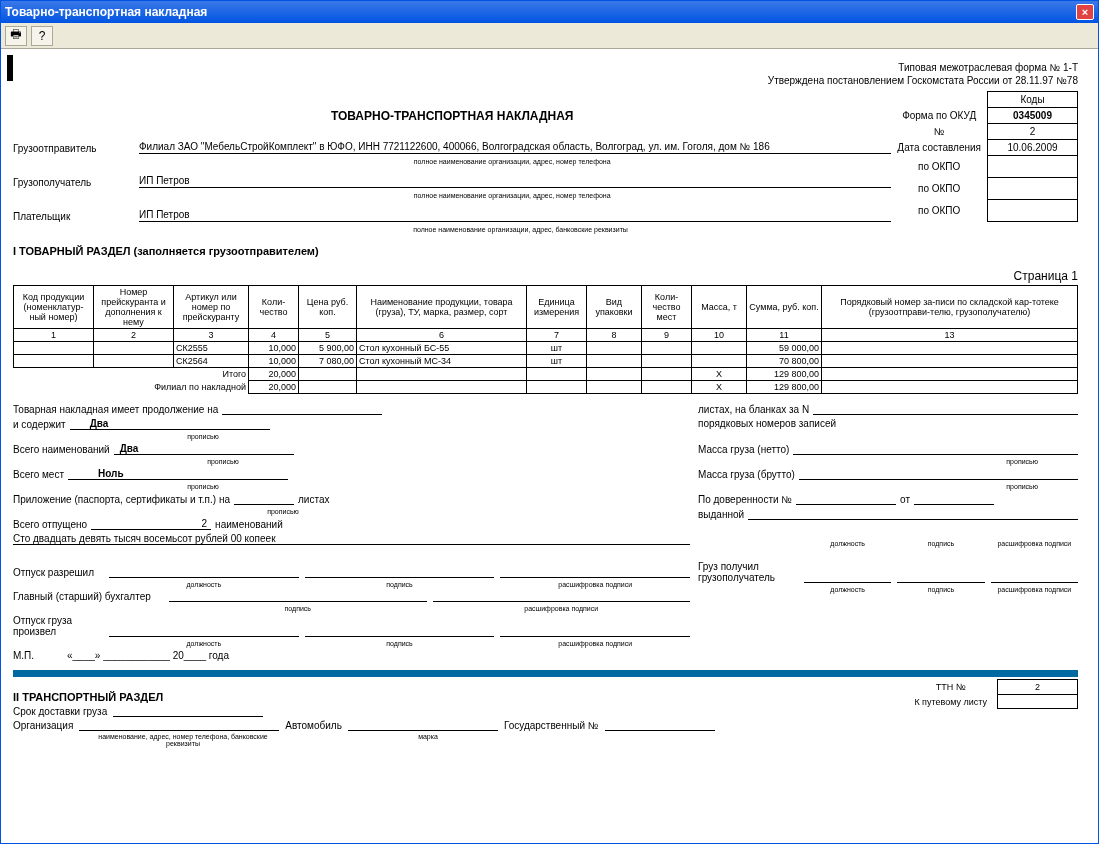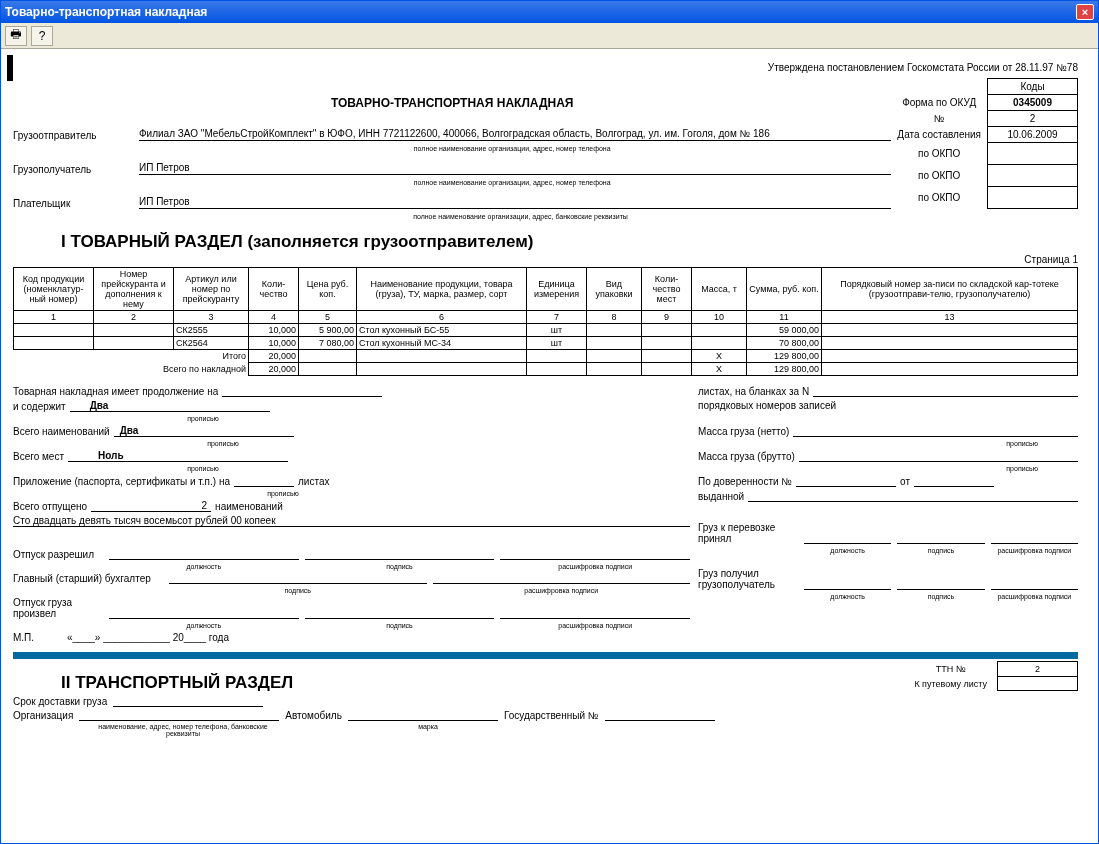--- a/index.html
+++ b/index.html
@@ -21,22 +21,22 @@
 .codes-box th { font-weight: normal; }
 .codes-lbl { text-align: right; padding-right: 6px; border: none !important; white-space: nowrap; }
 
 .big-title { text-align: center; font-weight: bold; font-size: 12px; margin: 22px 0 18px; }
 
 .party-row { display: flex; align-items: flex-end; margin: 4px 0; gap: 6px; }
 .party-lbl { width: 120px; font-size: 10px; }
 .party-val { flex: 1; border-bottom: 1px solid #000; padding-bottom: 1px; font-size: 10px; min-height: 12px; }
 .party-sub { font-size: 7px; text-align: center; color: #000; margin-top: 1px; }
 
-.section-title { font-weight: bold; font-size: 17px; margin-top: 12px; margin-left: 48px; }
-.page-num { text-align: right; font-size: 10px; margin-top: 2px; }
+.section-title { font-weight: bold; font-size: 11px; margin-top: 12px; }
+.page-num { text-align: right; font-size: 12px; margin-top: 12px; }
 
 table.main { border-collapse: collapse; width: 100%; margin-top: 2px; }
 table.main th, table.main td { border: 1px solid #000; font-size: 9px; padding: 1px 2px; text-align: center; vertical-align: middle; }
 table.main th { font-weight: normal; }
 .cell-left { text-align: left !important; padding-left: 3px; }
 .cell-right { text-align: right !important; padding-right: 3px; }
 
 .footer { margin-top: 6px; font-size: 10px; }
 .frow { display: flex; align-items: flex-end; gap: 4px; margin: 3px 0; }
 .fline { border-bottom: 1px solid #000; min-height: 12px; display: inline-block; }
@@ -69,20 +69,21 @@
   </div>
   <div class="toolbar">
     <div class="tbtn">🖶</div>
     <div class="tbtn">?</div>
   </div>
   <div class="docwrap">
     <div class="black-tab"></div>
     <div class="doc">
 
       <div class="hdr-right">
+        <div>Типовая межотраслевая форма № 1-Т</div>
         <div>Утверждена постановлением Госкомстата России от 28.11.97 №78</div>
       </div>
 
       <div class="codes-box">
         <table>
           <tbody>
               <tr>
                 <td class="codes-lbl" style="border:none"></td>
                 <th>Коды</th>
               </tr>
@@ -209,21 +210,21 @@
           <td></td>
               <td></td>
               <td></td>
               <td></td>
               <td></td>
           <td>Х</td>
           <td class="cell-right">129 800,00</td>
               <td></td>
         </tr>
         <tr>
-          <td colspan="3" class="cell-right" style="border-left:none;border-bottom:none;border-top:none">Всего по накладной</td>
+          <td colspan="3" class="cell-right" style="border-left:none;border-bottom:none;border-top:none">Филиал по накладной</td>
           <td class="cell-right">20,000</td>
           <td></td>
               <td></td>
               <td></td>
               <td></td>
               <td></td>
           <td>Х</td>
           <td class="cell-right">129 800,00</td>
               <td></td>
         </tr>
@@ -329,26 +330,20 @@
                 <span>По доверенности №</span>
                 <span class="fline" style="width:100px"></span>
                 <span>от</span>
                 <span class="fline" style="width:80px"></span>
               </div>
             <div class="frow">
                 <span>выданной</span>
                 <span class="fline" style="flex:1"></span>
               </div>
             <div style="height:14px"></div>
-            <div class="sig-row">
-                <span style="width:100px">Груз к перевозке принял</span>
-                <span class="sig-line"></span>
-                <span class="sig-line"></span>
-                <span class="sig-line"></span>
-              </div>
             <div class="sig-row">
                 <span style="width:100px"></span>
                 <span class="sig-lbl">должность</span>
                 <span class="sig-lbl">подпись</span>
                 <span class="sig-lbl">расшифровка подписи</span>
               </div>
             <div style="height:8px"></div>
             <div class="sig-row">
                 <span style="width:100px">Груз получил грузополучатель</span>
                 <span class="sig-line"></span>

